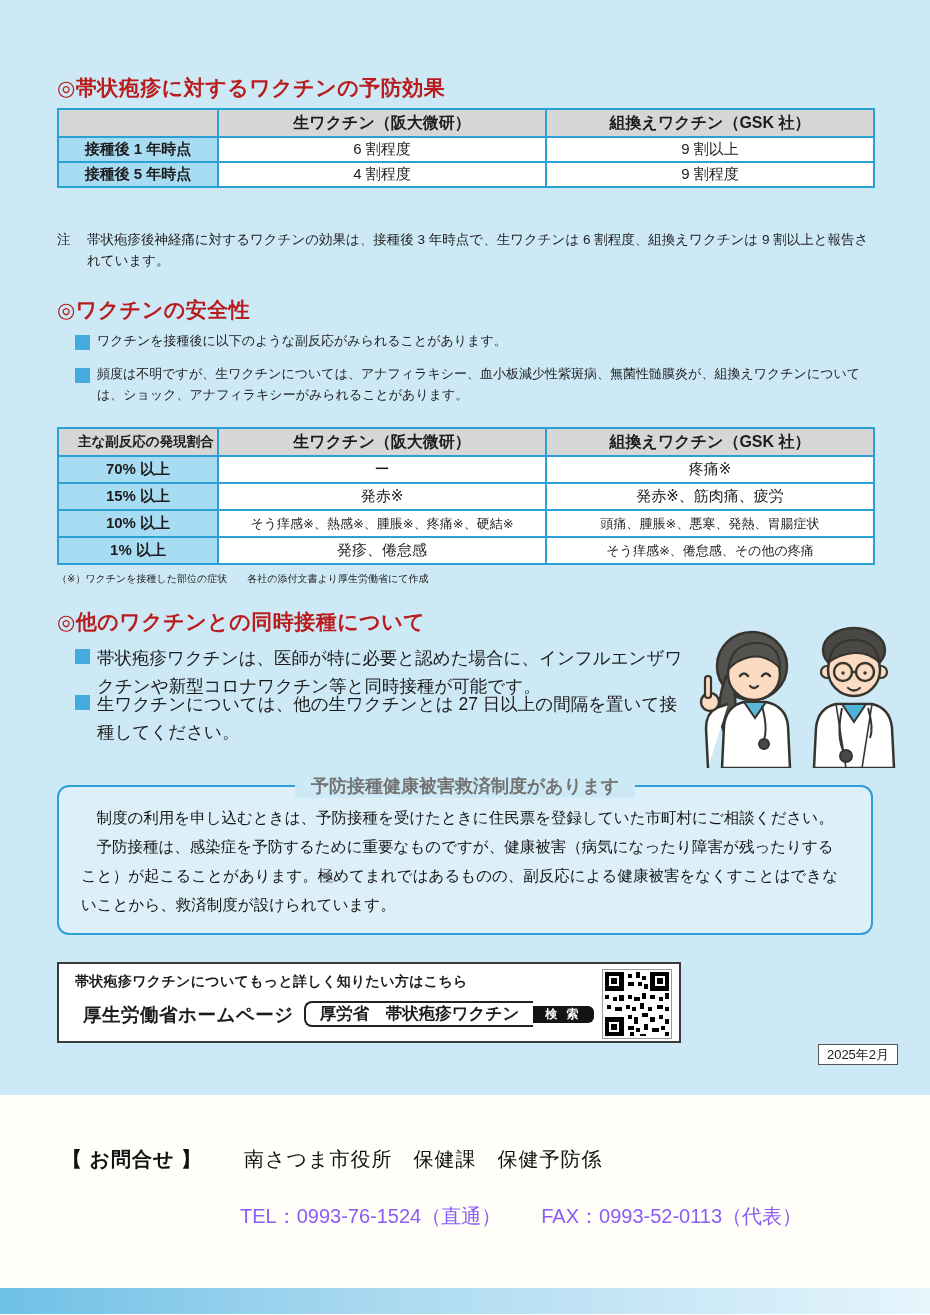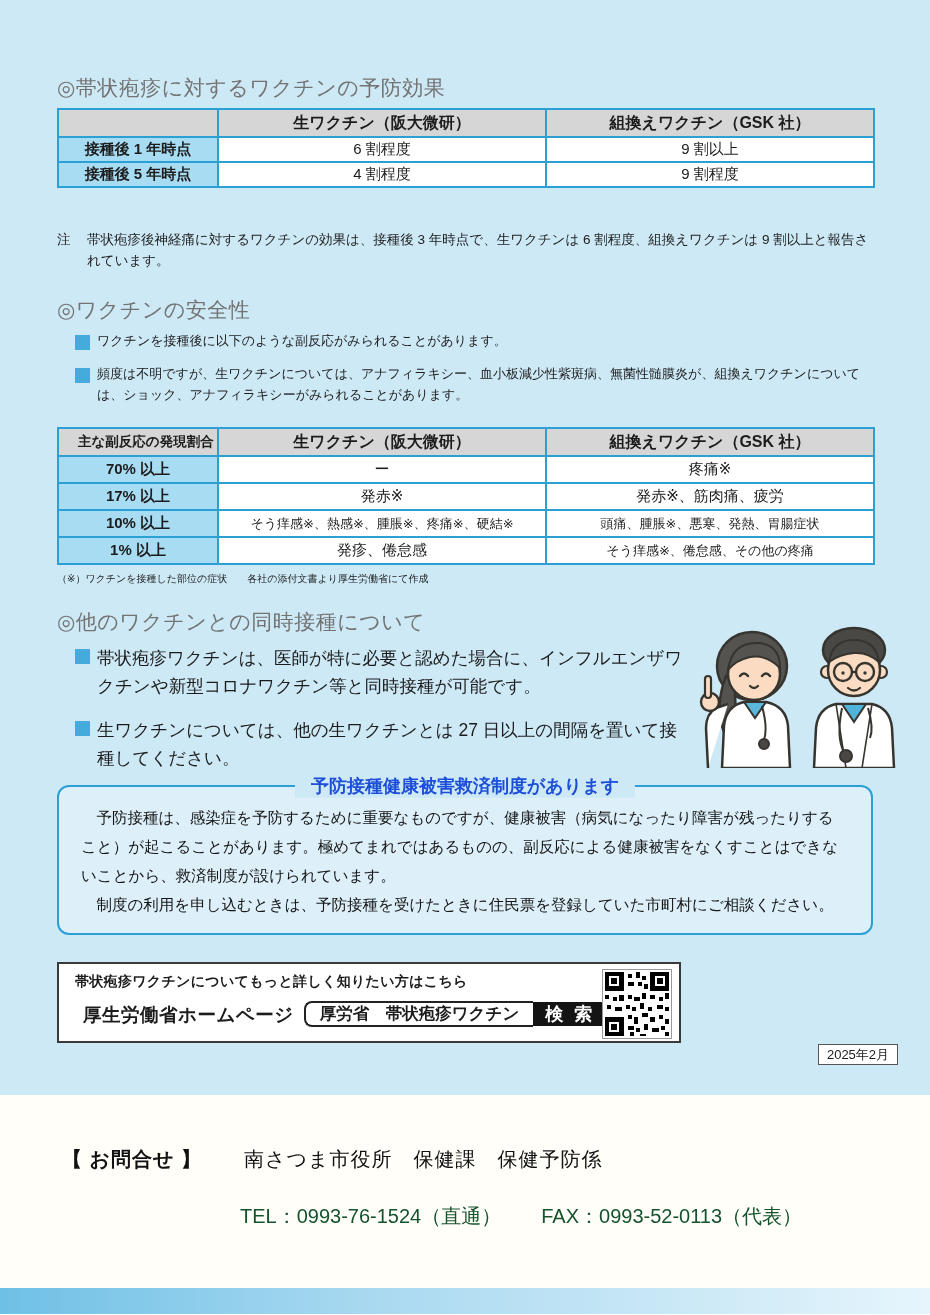--- a/index.html
+++ b/index.html
@@ -6,21 +6,21 @@
   html,body { width:930px; }
   body {
     position:relative; width:930px; height:1315px;
     background:#fffef9; overflow:hidden;
     font-family:"Liberation Sans","DejaVu Sans",sans-serif;
     color:#1c1c1c;
   }
   .blue-area { position:absolute; left:0; top:0; width:930px; height:1095px; background:#cde9f6; }
   .abs { position:absolute; }
 
-  h2.sec-title { font-size:21px; font-weight:normal; letter-spacing:0.5px; color:#737373; }
+  h2.sec-title { font-size:21px; font-weight:bold; letter-spacing:0.5px; color:#b91c1c; }
 
   
   table.data { border-collapse:collapse; width:816px; table-layout:fixed; background:#fff; }
   table.data { border:2px solid #454545; }
   table.data th, table.data td {
     border:2px solid #2aa0d5; text-align:center; vertical-align:middle;
     font-size:15px; padding:2px 19px; overflow:hidden; white-space:nowrap;margin-left:12px;
   }
   table.data thead th { background:#d6d6d6; font-weight:bold; font-size:16px; height:28px; }
   table.data td.rowlabel { background:#a8dcf2; font-weight:bold; }
@@ -39,21 +39,21 @@
   .b-mid { font-size:13px; }
   .b-big { font-size:17.5px; line-height:1.75; }
 
   
   .relief-box {
     left:57px; top:785px; width:816px; height:150px;
     background:#ddf0fa; border:2.5px solid #2aa0d5; border-radius:12px;
   }
   .relief-title {
     position:absolute; left:50%; top:0; transform:translate(-50%,-55%);
-    background:#cde9f6; padding:0 16px; font-size:18px; font-weight:bold; white-space:nowrap; color:#1d4ed8;
+    background:#cde9f6; padding:0 16px; font-size:18px; font-weight:bold; white-space:nowrap; color:#737373;
   }
   .relief-body { padding:16px 22px 0 22px; font-size:15.5px; line-height:29px; color:#151515; }
 
   
   .info-box {
     left:57px; top:962px; width:624px; height:81px;
     background:#fff; border:2px solid #3a3a3a;
     padding:9px 8px 0 16px;
   }
   .info-line1 { font-size:14px; font-weight:bold; letter-spacing:0.3px; }
@@ -63,33 +63,33 @@
     display:flex; align-items:center; height:32px;
   }
   .search-term {
     border:2px solid #222; border-radius:8px 0 0 8px; border-right:none;
     display:flex; align-items:center; padding:0 14px;
     font-size:16.5px; font-weight:bold; background:#fff; white-space:nowrap;
   }
   .search-btn {
     background:#141414; color:#fff; border-radius:0 6px 6px 0;
     display:flex; align-items:center; padding:0 12px;
-    font-size:18px; font-weight:bold; letter-spacing:3px; white-space:nowrap;
+    font-size:12px; font-weight:bold; letter-spacing:3px; white-space:nowrap;
   }
   .qr-wrap { position:absolute; right:7px; top:5px; width:70px; height:70px; border:1px solid #999; background:#fff; }
 
   .date-badge {
     left:818px; top:1044px; width:80px; height:21px;
     background:#fff; border:1px solid #555;
     font-size:13px; display:flex; align-items:center; justify-content:center;
   }
 
   .contact1 { left:62px; top:1146px; font-size:20px; color:#111; letter-spacing:1px; }
   .contact1 .org { margin-left:42px; }
-  .contact2 { left:240px; top:1203px; font-size:20px; color:#14532d; }
+  .contact2 { left:240px; top:1203px; font-size:20px; color:#8b5cf6; }
   .contact2 .fax { margin-left:40px; }
 
   .footer-strip {
     left:0; top:1288px; width:930px; height:26px;
     background:linear-gradient(90deg,#6fc0e6 0%,#a9d9f0 40%,#e6f5fc 100%);
   }
 </style>
 </head>
 <body>
 
@@ -153,21 +153,21 @@
       <th>組換えワクチン（GSK 社）</th>
     </tr>
   </thead>
   <tbody>
     <tr>
       <td class="rowlabel">70% 以上</td>
       <td>ー</td>
       <td>疼痛※</td>
     </tr>
     <tr>
-      <td class="rowlabel">17% 以上</td>
+      <td class="rowlabel">15% 以上</td>
       <td>発赤※</td>
       <td>発赤※、筋肉痛、疲労</td>
     </tr>
     <tr>
       <td class="rowlabel">10% 以上</td>
       <td class="small">そう痒感※、熱感※、腫脹※、疼痛※、硬結※</td>
       <td class="small">頭痛、腫脹※、悪寒、発熱、胃腸症状</td>
     </tr>
     <tr>
       <td class="rowlabel">1% 以上</td>
@@ -178,21 +178,21 @@
 </table>
 
 <div class="abs" style="left:57px; top:572px; width:816px; font-size:10px;">（※）ワクチンを接種した部位の症状　　各社の添付文書より厚生労働省にて作成</div>
 
 <h2 class="sec-title abs" style="left:57px; top:608px;">◎他のワクチンとの同時接種について</h2>
 
 <div class="bullet b-big abs" style="left:75px; top:644px; width:618px;">
   <span class="sq"></span>
   <span class="btext">帯状疱疹ワクチンは、医師が特に必要と認めた場合に、インフルエンザワクチンや新型コロナワクチン等と同時接種が可能です。</span>
 </div>
-<div class="bullet b-big abs" style="left:75px; top:716px; width:618px;">
+<div class="bullet b-big abs" style="left:75px; top:690px; width:618px;">
   <span class="sq"></span>
   <span class="btext">生ワクチンについては、他の生ワクチンとは 27 日以上の間隔を置いて接種してください。</span>
 </div>
 
 <svg class="abs" style="left:688px; top:616px;" width="234" height="152" viewBox="0 0 234 152">
 
   <ellipse cx="64" cy="50" rx="35" ry="34" fill="#55534f" stroke="#36342f" stroke-width="2.5"></ellipse>
   <path d="M 38 60 Q 26 92 36 116 Q 46 128 54 112 Q 44 88 48 66 Z" fill="#55534f" stroke="#36342f" stroke-width="2.5"></path>
 
   <circle cx="66" cy="58" r="26" fill="#fbdcc3" stroke="#36342f" stroke-width="2.5"></circle>
@@ -232,22 +232,22 @@
   <path d="M 184 88 L 174 152" fill="none" stroke="#36342f" stroke-width="1.6"></path>
 
   <path d="M 154 92 Q 148 122 156 136" fill="none" stroke="#36342f" stroke-width="2"></path>
   <circle cx="158" cy="140" r="6" fill="#4a4845" stroke="#36342f" stroke-width="2"></circle>
   <path d="M 180 92 Q 186 112 182 122" fill="none" stroke="#36342f" stroke-width="2"></path>
 </svg>
 
 <div class="relief-box abs">
   <div class="relief-title">予防接種健康被害救済制度があります</div>
   <div class="relief-body">
+    <div>　制度の利用を申し込むときは、予防接種を受けたときに住民票を登録していた市町村にご相談ください。</div>
     <div>　予防接種は、感染症を予防するために重要なものですが、健康被害（病気になったり障害が残ったりすること）が起こることがあります。極めてまれではあるものの、副反応による健康被害をなくすことはできないことから、救済制度が設けられています。</div>
-    <div>　制度の利用を申し込むときは、予防接種を受けたときに住民票を登録していた市町村にご相談ください。</div>
   </div>
 </div>
 
 <div class="info-box abs">
   <div class="info-line1">帯状疱疹ワクチンについてもっと詳しく知りたい方はこちら</div>
   <div class="info-line2">
     <span class="hp-label">厚生労働省ホームページ</span>
     <span class="search-box">
       <span class="search-term">厚労省　帯状疱疹ワクチン</span>
       <span class="search-btn">検 索</span>

